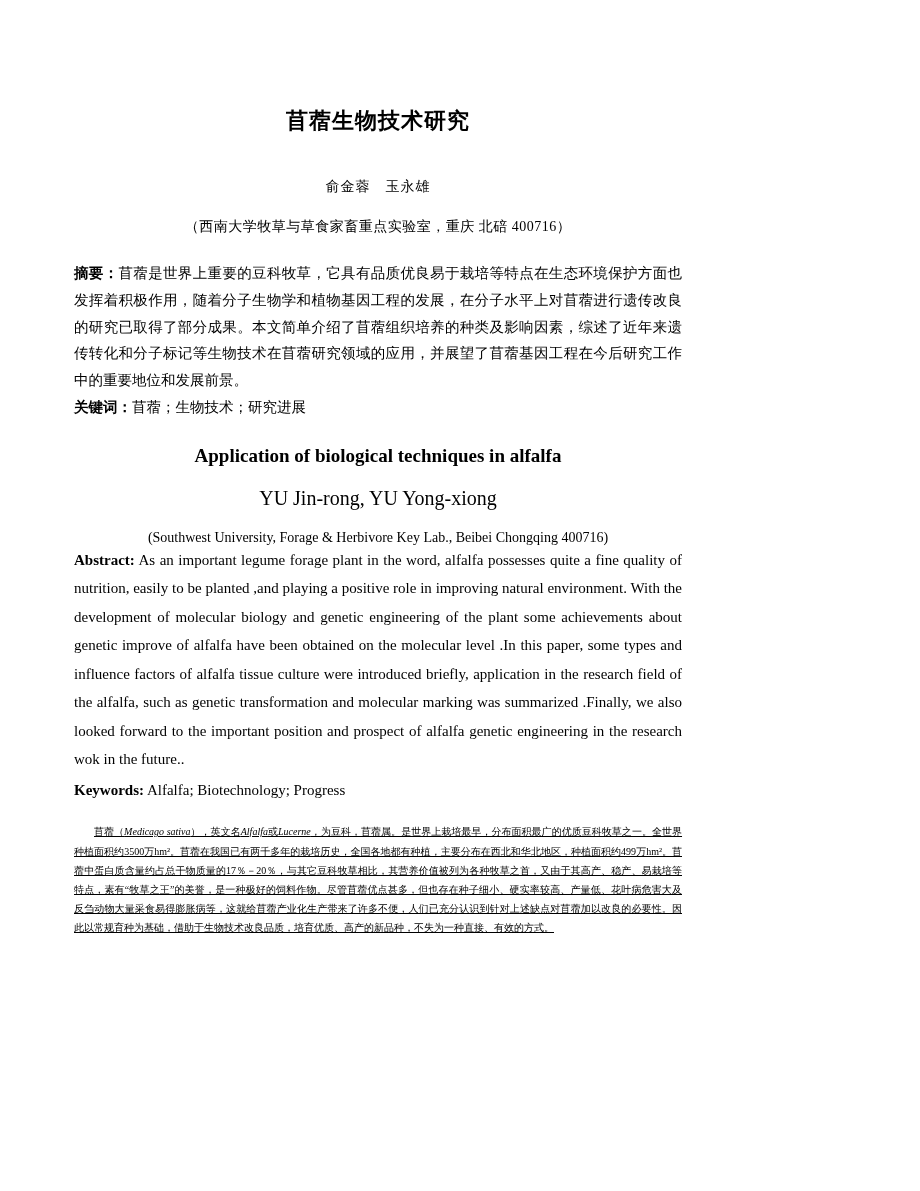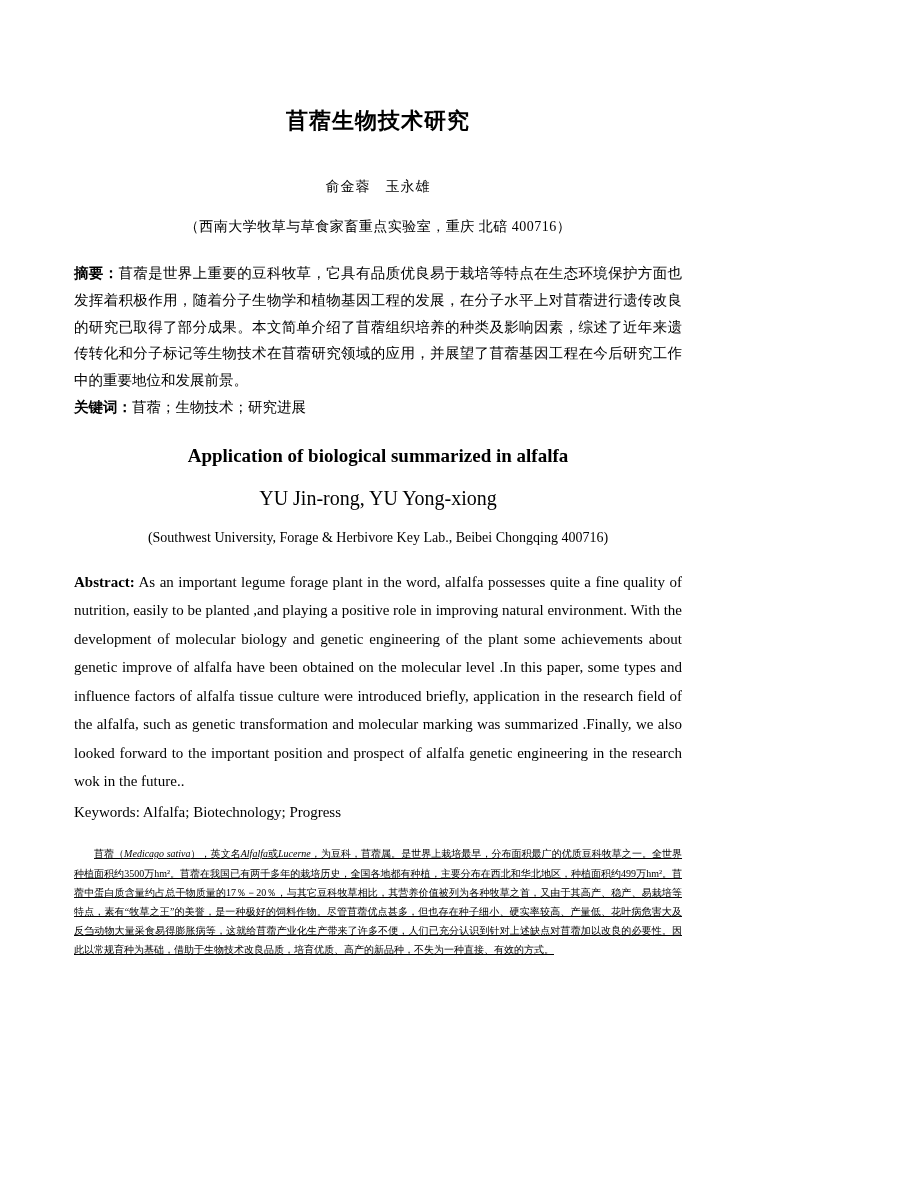--- a/index.html
+++ b/index.html
@@ -71,35 +71,34 @@
     text-align: center;
     font-size: 20px;
     margin-top: 20px;
   }
   .en-affil {
     text-align: center;
     font-size: 14px;
     margin-top: 20px;
   }
   .abstract-en {
-    margin-top: 22px;
     font-size: 15px;
     line-height: 1.9;
     text-align: justify;
   }
   .abstract-en .lead {
     font-weight: bold;
   }
   .keywords-en {
     font-size: 15px;
     line-height: 1.9;
     margin-top: 2px;
   }
   .keywords-en .lead {
-    font-weight: normal;
+    font-weight: bold;
     margin-top: 17px;
   }
   .body-para {
     font-size: 10px;
     line-height: 1.92;
     text-align: justify;
     text-justify: inter-ideograph;
     text-indent: 2em;
     margin: 0;
     text-decoration: underline;
@@ -119,21 +118,21 @@
   <h1 class="cn-title">苜蓿生物技术研究</h1>
 
   <div class="cn-authors">俞金蓉　玉永雄</div>
 
   <div class="cn-affil">（西南大学牧草与草食家畜重点实验室，重庆 北碚 400716）</div>
 
   <div class="abstract-cn"><span class="lead">摘要：</span><span>苜蓿是世界上重要的豆科牧草，它具有品质优良易于栽培等特点在生态环境保护方面也发挥着积极作用，随着分子生物学和植物基因工程的发展，在分子水平上对苜蓿进行遗传改良的研究已取得了部分成果。本文简单介绍了苜蓿组织培养的种类及影响因素，综述了近年来遗传转化和分子标记等生物技术在苜蓿研究领域的应用，并展望了苜蓿基因工程在今后研究工作中的重要地位和发展前景。</span></div>
 
   <div class="keywords-cn"><span class="lead">关键词：</span><span>苜蓿；生物技术；研究进展</span></div>
 
-  <h2 class="en-title">Application of biological summarized in alfalfa</h2>
+  <h2 class="en-title">Application of biological techniques in alfalfa</h2>
 
   <div class="en-authors">YU Jin-rong, YU Yong-xiong</div>
 
   <div class="en-affil">(Southwest University, Forage &amp; Herbivore Key Lab., Beibei Chongqing 400716)</div>
 
   <div class="abstract-en"><span class="lead">Abstract:</span><span> As an important legume forage plant in the word, alfalfa possesses quite a fine quality of nutrition, easily to be planted ,and playing a positive role in improving natural environment. With the development of molecular biology and genetic engineering of the plant some achievements about genetic improve of alfalfa have been obtained on the molecular level .In this paper, some types and influence factors of alfalfa tissue culture were introduced briefly, application in the research field of the alfalfa, such as genetic transformation and molecular marking was summarized .Finally, we also looked forward to the important position and prospect of alfalfa genetic engineering in the research wok in the future..</span></div>
 
   <div class="keywords-en"><span class="lead">Keywords:</span><span> Alfalfa; Biotechnology; Progress</span></div>
 
   <p class="body-para first"><span>苜蓿（</span><span class="ital">Medicago sativa</span><span>），英文名</span><span class="ital">Alfalfa</span><span>或</span><span class="ital">Lucerne</span><span>，为豆科，苜蓿属。是世界上栽培最早，分布面积最广的优质豆科牧草之一。全世界种植面积约3500万hm²。苜蓿在我国已有两千多年的栽培历史，全国各地都有种植，主要分布在西北和华北地区，种植面积约499万hm²。苜蓿中蛋白质含量约占总干物质量的17％－20％，与其它豆科牧草相比，其营养价值被列为各种牧草之首，又由于其高产、稳产、易栽培等特点，素有“牧草之王”的美誉，是一种极好的饲料作物。尽管苜蓿优点甚多，但也存在种子细小、硬实率较高、产量低、花叶病危害大及反刍动物大量采食易得膨胀病等，这就给苜蓿产业化生产带来了许多不便，人们已充分认识到针对上述缺点对苜蓿加以改良的必要性。因此以常规育种为基础，借助于生物技术改良品质，培育优质、高产的新品种，不失为一种直接、有效的方式。</span></p>

